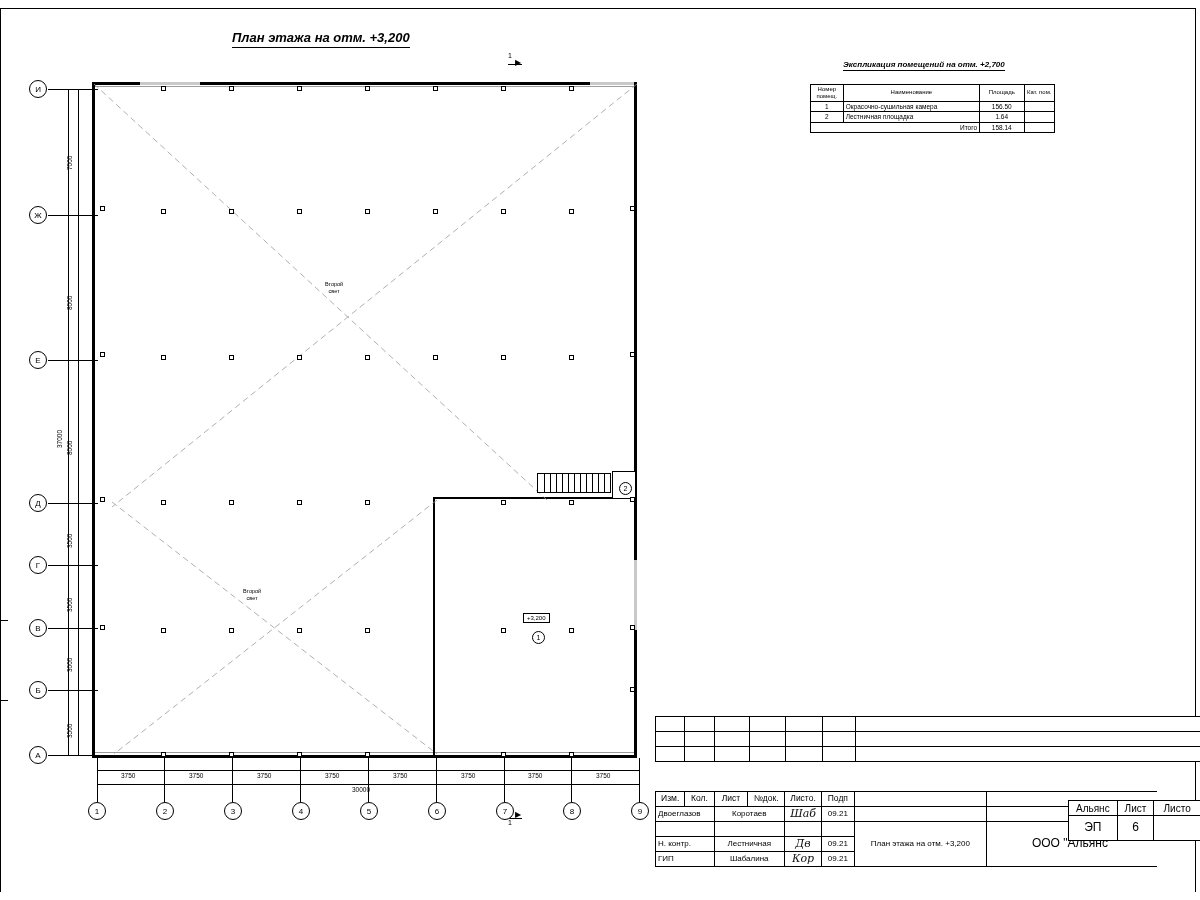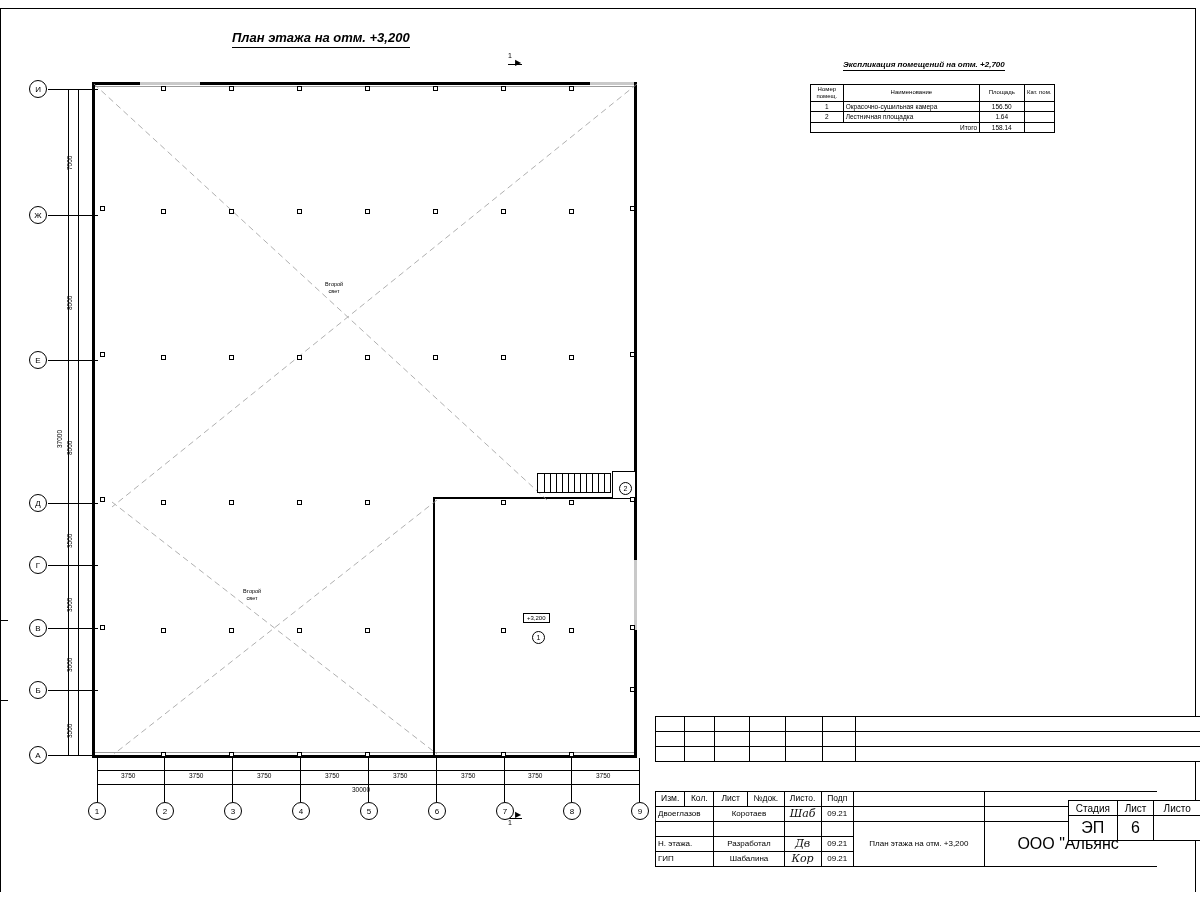--- a/index.html
+++ b/index.html
@@ -150,21 +150,21 @@
     background: #fff;
   }
   .stamp td {
     border: 1px solid #000;
     padding: 0 2px;
     line-height: 1.1;
     height: 14px;
     vertical-align: middle;
   }
   .stamp .hdr { font-size: 8.5px; }
-  .big { font-size: 16px; }
+  .big { font-size: 12px; }
   .mid { font-size: 10px; }
   .sig {
     font-family: "DejaVu Serif", serif;
     font-style: italic;
     font-size: 11px;
     color: #111;
   }
   
   .edgeline { position:absolute; background:#000; }
 </style>
@@ -466,39 +466,39 @@
         <td colspan="2"></td>
         <td></td>
         <td></td>
         <td rowspan="3" class="c" style="vertical-align:middle;font-size:8px">План этажа на отм. +3,200</td>
         <td rowspan="3" class="c" style="vertical-align:middle;border-right:none">
           <span class="big">ООО "Альянс"</span>
         </td>
       </tr>
 
       <tr>
-        <td colspan="2">Н. этажа.</td>
-        <td colspan="2" class="c">Разработал</td>
+        <td colspan="2">Н. контр.</td>
+        <td colspan="2" class="c">Лестничная</td>
         <td class="c sig">Дв</td>
         <td class="c">09.21</td>
       </tr>
 
       <tr>
         <td colspan="2">ГИП</td>
         <td colspan="2" class="c">Шабалина</td>
         <td class="c sig">Кор</td>
         <td class="c">09.21</td>
       </tr>
     </tbody>
       </table>
 
     <table class="stamp" style="left:413px;top:84px;width:132px;">
       <tbody>
           <tr>
-        <td class="c mid" style="width:48px">Стадия</td>
+        <td class="c mid" style="width:48px">Альянс</td>
         <td class="c mid" style="width:36px">Лист</td>
         <td class="c mid" style="width:48px;border-right:none">Листо</td>
       </tr>
       <tr>
         <td class="c big" style="height:24px">ЭП</td>
         <td class="c big">6</td>
         <td class="c big" style="border-right:none"></td>
       </tr>
     </tbody>
       </table>

